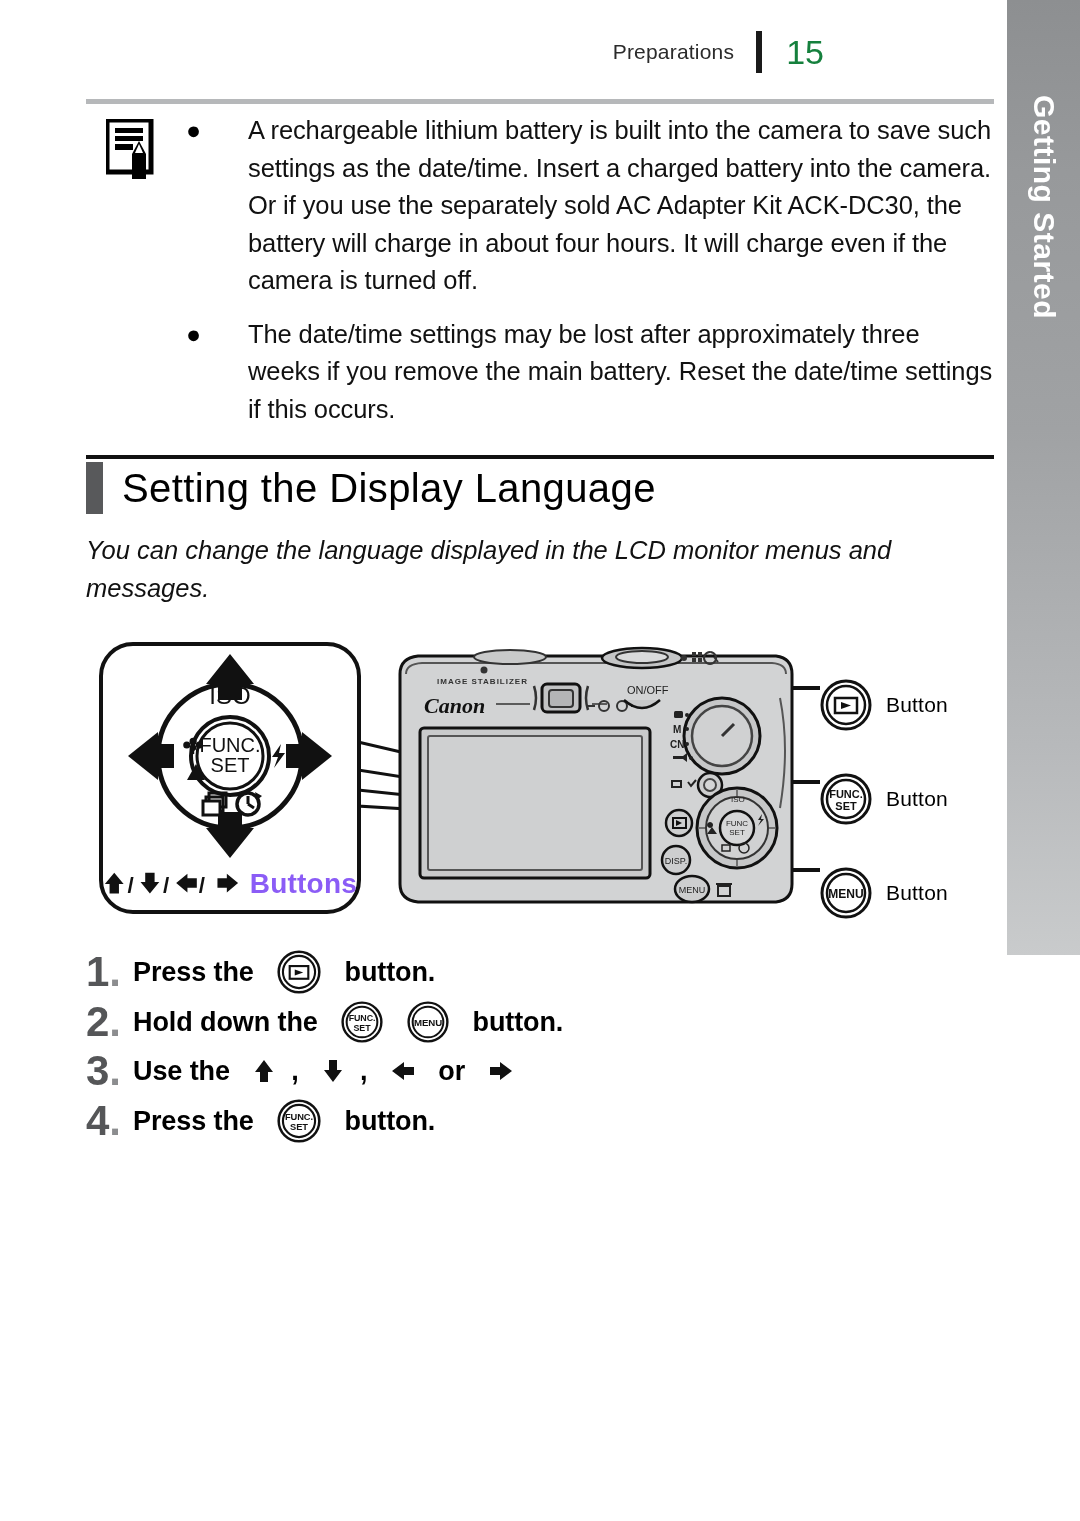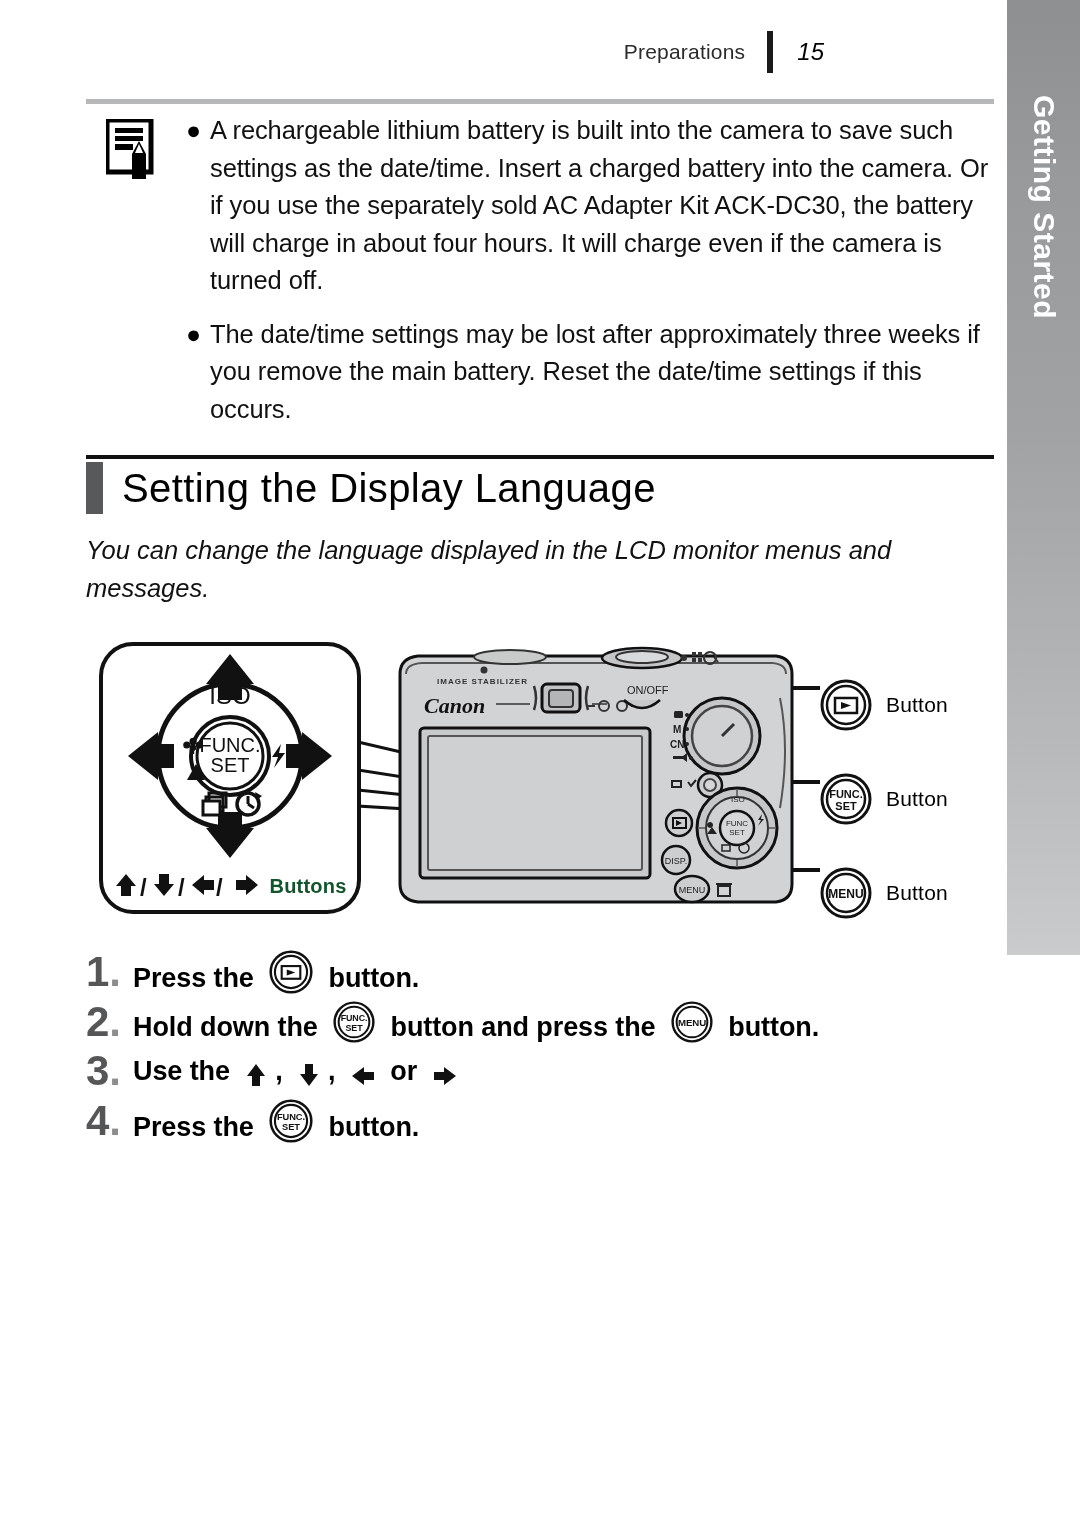--- a/index.html
+++ b/index.html
@@ -33,41 +33,41 @@
     display: flex; align-items: center; justify-content: flex-end;
     padding-right: 32px;
   }
   .header-section {
     font-size: 21px; color: #2b2b2b; letter-spacing: .2px;
   }
   .header-divider {
     width: 6px; height: 42px; background: #1a1a1a;
     margin: 0 24px 0 22px;
   }
-  .header-pageno { font-size: 24px; color: #000000; font-style: italic; }
+  .header-pageno { font-size: 34px; color: #15803d; }
 
   
   .top-rule {
     position: absolute; left: 86px; top: 99px; width: 908px; height: 5px;
     background: #b6b8ba;
   }
 
   
   .note { position: absolute; left: 86px; top: 112px; width: 910px; }
   .note-icon {
     position: absolute; left: 20px; top: 7px; width: 56px; height: 62px;
   }
   .note-body { margin-left: 100px; }
   .bullet-row { display: flex; margin-bottom: 16px; }
   .bullet-dot {
     flex: 0 0 auto; width: 24px; font-size: 25px; line-height: 37px; color: #000;
   }
   .bullet-text {
     font-size: 25.5px; line-height: 37.5px; color: #111;
-    letter-spacing: -0.1px; max-width: 790px;
+    letter-spacing: -0.1px; max-width: 790px; margin-left: 38px;
   }
 
   
   .head-rule {
     position: absolute; left: 86px; top: 455px; width: 908px; height: 4px;
     background: #111;
   }
   .heading-wrap { position: absolute; left: 86px; top: 462px; display: flex; align-items: center; }
   .heading-bar { width: 17px; height: 52px; background: #58595b; margin-right: 19px; }
   .heading-text { font-size: 40px; font-weight: normal; letter-spacing: .4px; color: #000; }
@@ -83,38 +83,38 @@
 
   
   .nav-panel {
     position: absolute; left: 99px; top: 12px; width: 262px; height: 272px;
     border: 4px solid #111; border-radius: 34px; background: #fff;
   }
   .nav-caption {
     position: absolute; left: 0; bottom: 10px; width: 100%;
     display: flex; align-items: center; justify-content: center; gap: 8px;
   }
-  .nav-caption-text { font-size: 20px; font-weight: bold; color: #14532d; letter-spacing: .2px; }
+  .nav-caption-text { font-size: 28px; font-weight: bold; color: #8b5cf6; letter-spacing: .2px; }
 
   
   .callouts { position: absolute; left: 820px; top: 28px; width: 190px; }
   .callout-row { display: flex; align-items: center; height: 94px; }
   .callout-label { font-size: 21px; font-weight: normal; margin-left: 14px; letter-spacing: .2px; }
 
   
   .steps { position: absolute; left: 86px; top: 950px; width: 920px; }
   .step { display: flex; align-items: center; margin-bottom: 7px; }
   .step-num {
     font-size: 42px; font-weight: bold; color: #555658;
     line-height: 1; margin-right: 12px; display: flex; align-items: baseline;
   }
   .step-num .dot { font-size: 42px; color: #8c8d8f; }
   .step-text {
     font-size: 27px; font-weight: bold; color: #000; letter-spacing: -0.1px;
-    display: flex; align-items: flex-end; gap: 0px; flex-wrap: nowrap;
+    display: flex; align-items: center; gap: 8px; flex-wrap: nowrap;
   }
   .step-text span.w { white-space: pre; }
   .inline-btn { display: inline-flex; margin: 0 8px; vertical-align: middle; }
 
   
   svg { display: block; }
 </style>
 </head>
 <body>
 
@@ -404,21 +404,20 @@
       <div class="step-text">
         <span class="w">Hold down the </span>
         <span class="inline-btn">
           <svg width="42" height="42" viewBox="0 0 52 52">
             <circle cx="26" cy="26" r="24" fill="#fff" stroke="#111" stroke-width="3"></circle>
             <circle cx="26" cy="26" r="19" fill="#fff" stroke="#111" stroke-width="2.5"></circle>
             <text x="26" y="25" text-anchor="middle" font-family="Liberation Sans, sans-serif" font-size="11" font-weight="bold" fill="#111">FUNC.</text>
             <text x="26" y="37" text-anchor="middle" font-family="Liberation Sans, sans-serif" font-size="11" font-weight="bold" fill="#111">SET</text>
           </svg>
         </span>
-        <span class="w"> button and press the </span>
         <span class="inline-btn">
           <svg width="42" height="42" viewBox="0 0 52 52">
             <circle cx="26" cy="26" r="24" fill="#fff" stroke="#111" stroke-width="3"></circle>
             <circle cx="26" cy="26" r="19" fill="#fff" stroke="#111" stroke-width="2.5"></circle>
             <text x="26" y="31" text-anchor="middle" font-family="Liberation Sans, sans-serif" font-size="12" font-weight="bold" fill="#111">MENU</text>
           </svg>
         </span>
         <span class="w"> button.</span>
       </div>
     </div>

